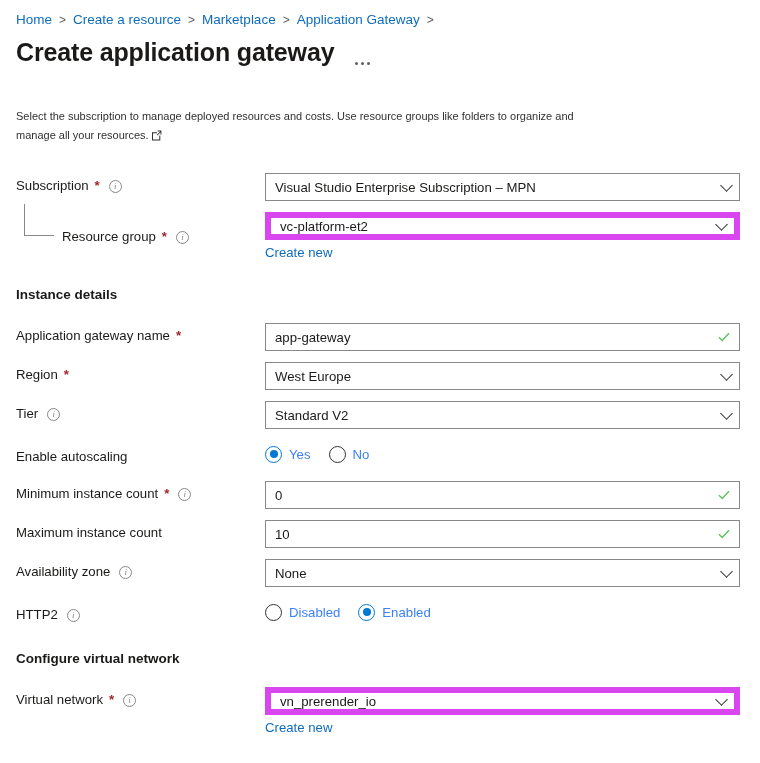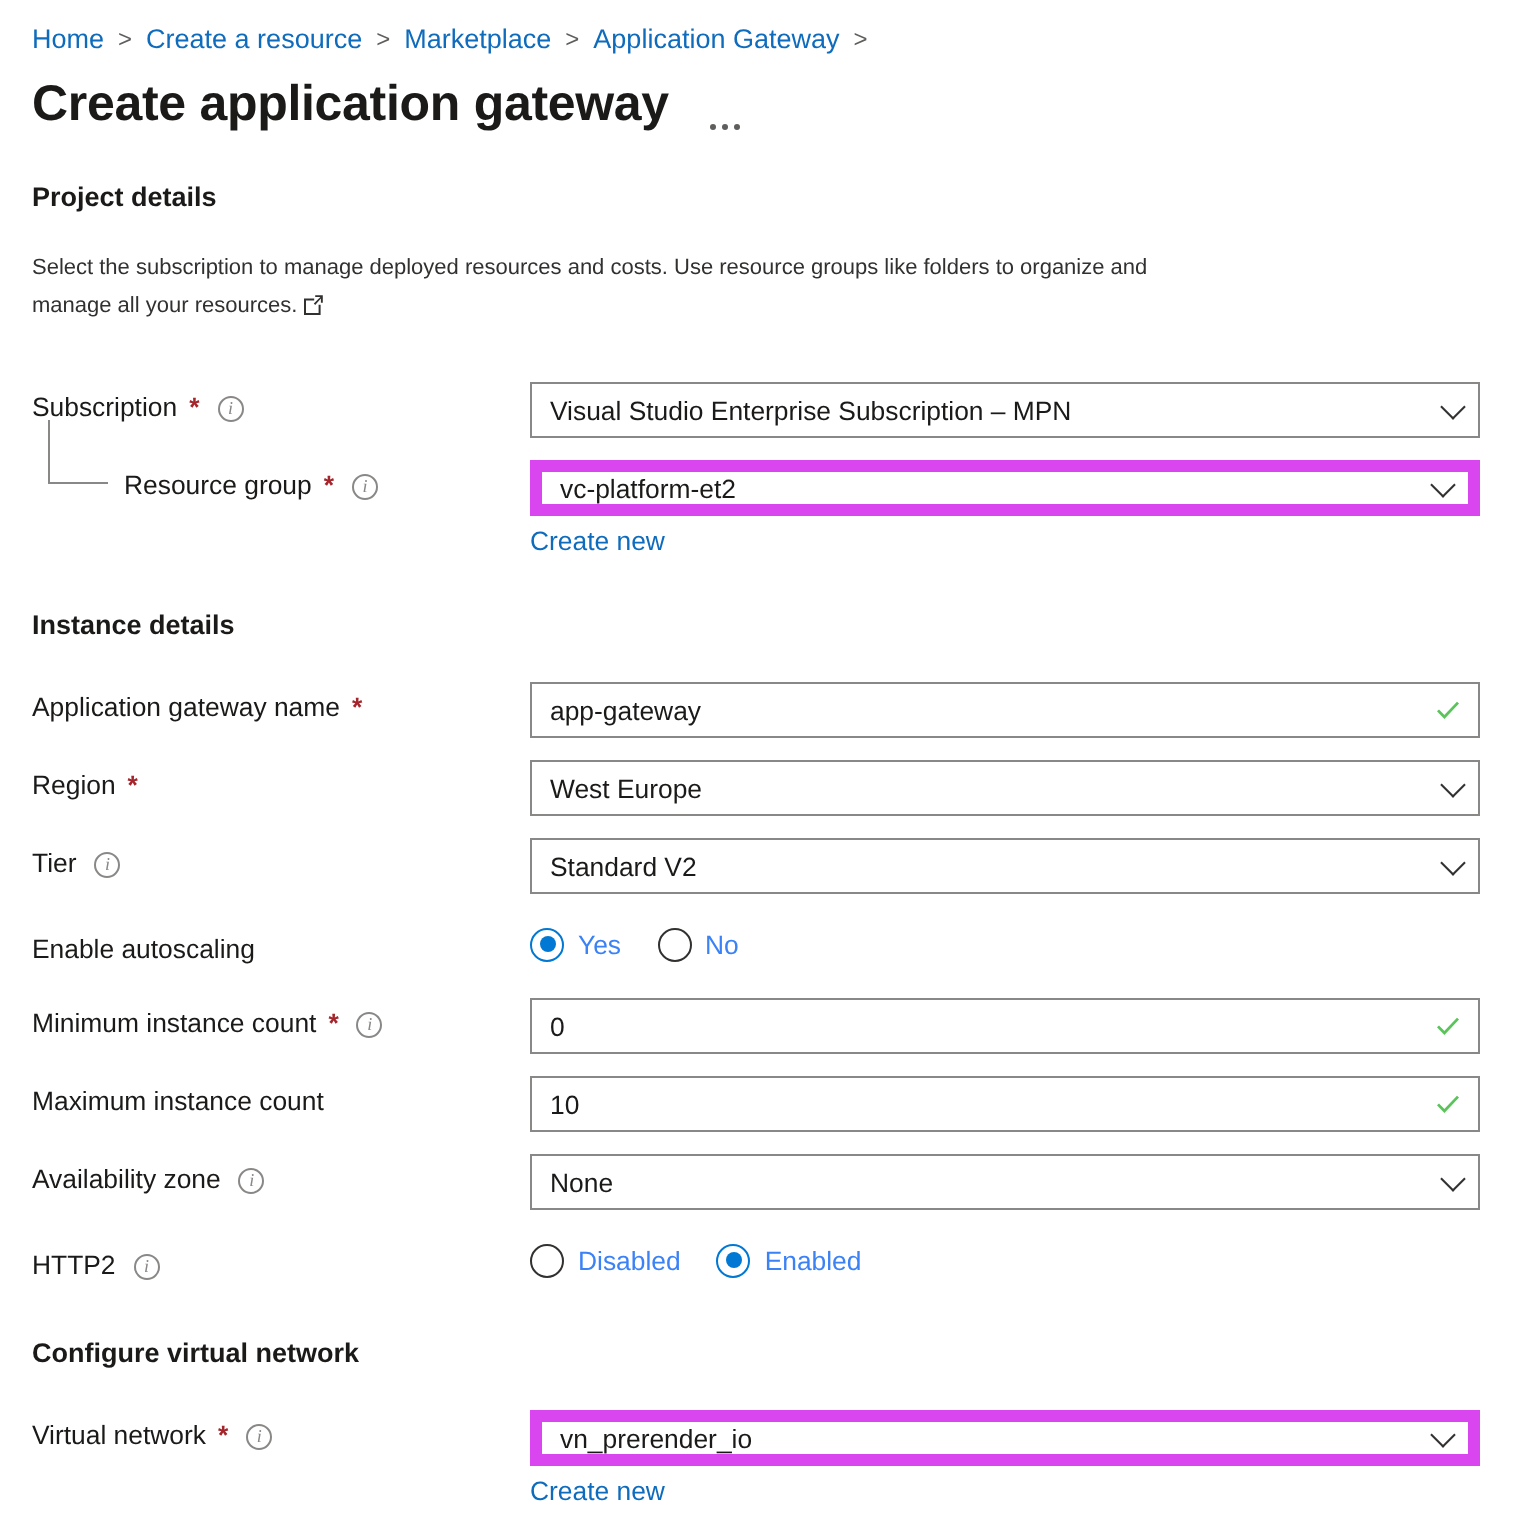--- a/index.html
+++ b/index.html
@@ -52,21 +52,21 @@
   .ext-link-icon { display: inline-block; vertical-align: -2px; margin-left: 2px; }
 
   
   .row { display: flex; align-items: flex-start; min-height: 22px; }
   .label-col {
     width: 249px; flex: 0 0 249px;
     font-size: 13.2px; color: #1b1a19; line-height: 20px;
     display: flex; align-items: center; gap: 5px;
     padding-top: 3px;
   }
-  .label-col.indent { padding-left: 46px; position: relative; }
+  .label-col.indent { padding-left: 46px; position: relative; margin-top: 12px; }
   .tree-line {
     position: absolute; left: 8px; top: -20px;
     width: 30px; height: 32px;
     border-left: 1px solid #8a8886;
     border-bottom: 1px solid #8a8886;
   }
   .req { color: #a4262c; font-weight: 600; margin-left: 1px; }
   .info-icon {
     width: 13px; height: 13px; flex: 0 0 13px;
     border: 1px solid #8a8886; border-radius: 50%;
@@ -142,21 +142,20 @@
     <div class="ellipsis-btn">
       <span></span>
       <span></span>
       <span></span>
     </div>
   </div>
 
   <div class="content">
 
     <div style="height:22px"></div>
-    <div class="section-head">Project details</div>
 
     <div style="height:17px"></div>
     <div class="section-desc">
       <span>Select the subscription to manage deployed resources and costs. Use resource groups like folders to organize and manage all your resources.</span><span class="ext-link-icon"><svg width="11" height="11" viewBox="0 0 11 11">
             <path d="M1 2.2h5.1v1H2v6.3h6.3V5.4h1v5.1H1z" fill="#323130"></path>
             <path d="M6.6 0.6h3.8v3.8h-.95V2.2L6.6 5.45l-.68-.67L9.2 1.5H6.6z" fill="#323130"></path>
           </svg></span>
     </div>
 
     <div style="height:26px"></div>

